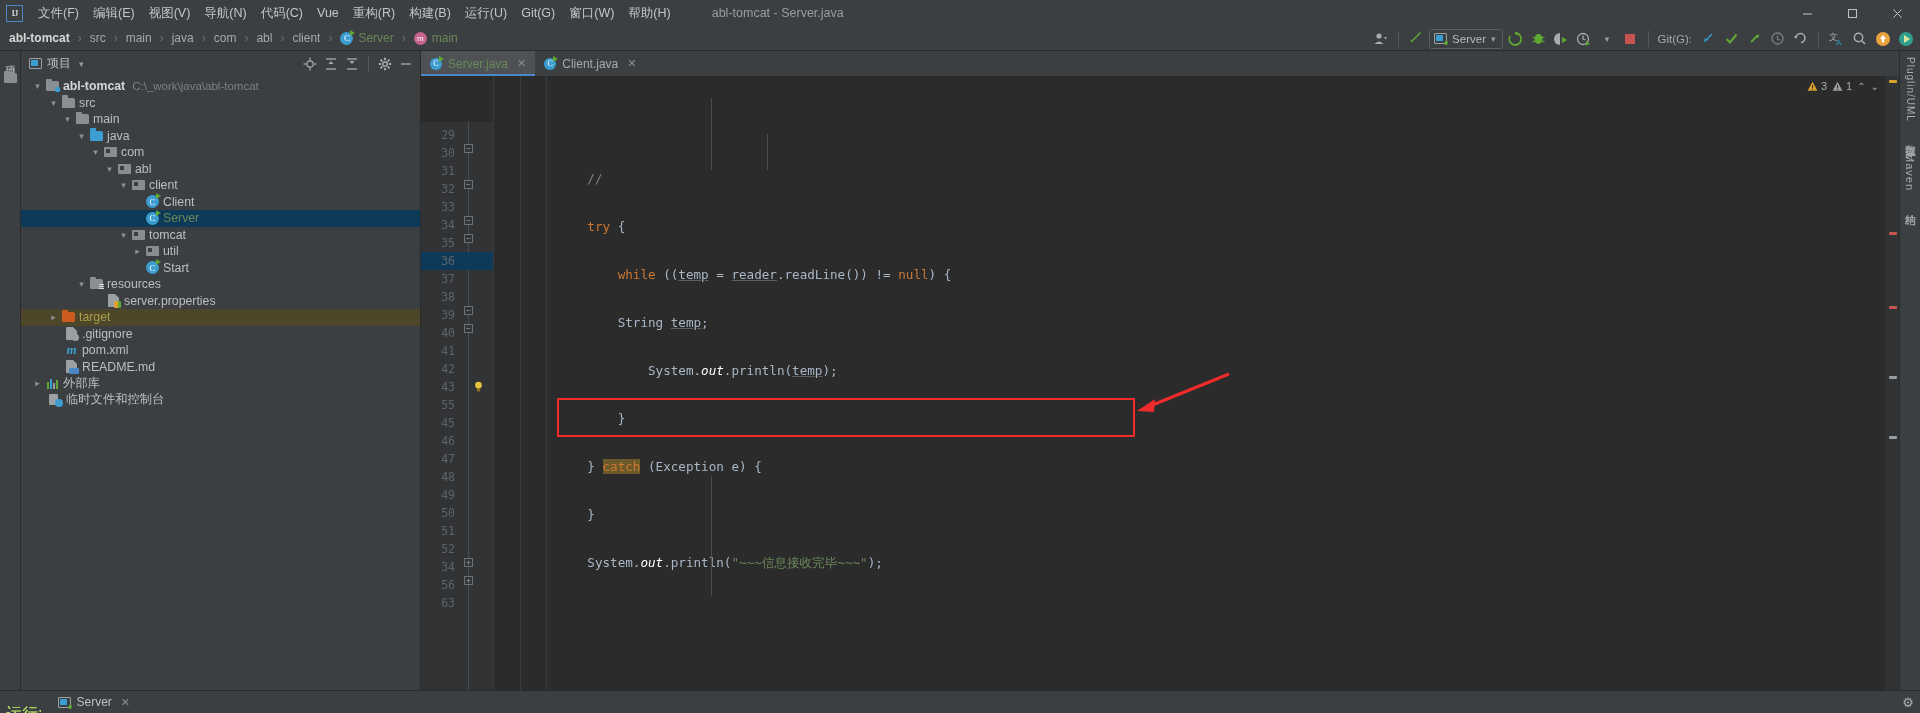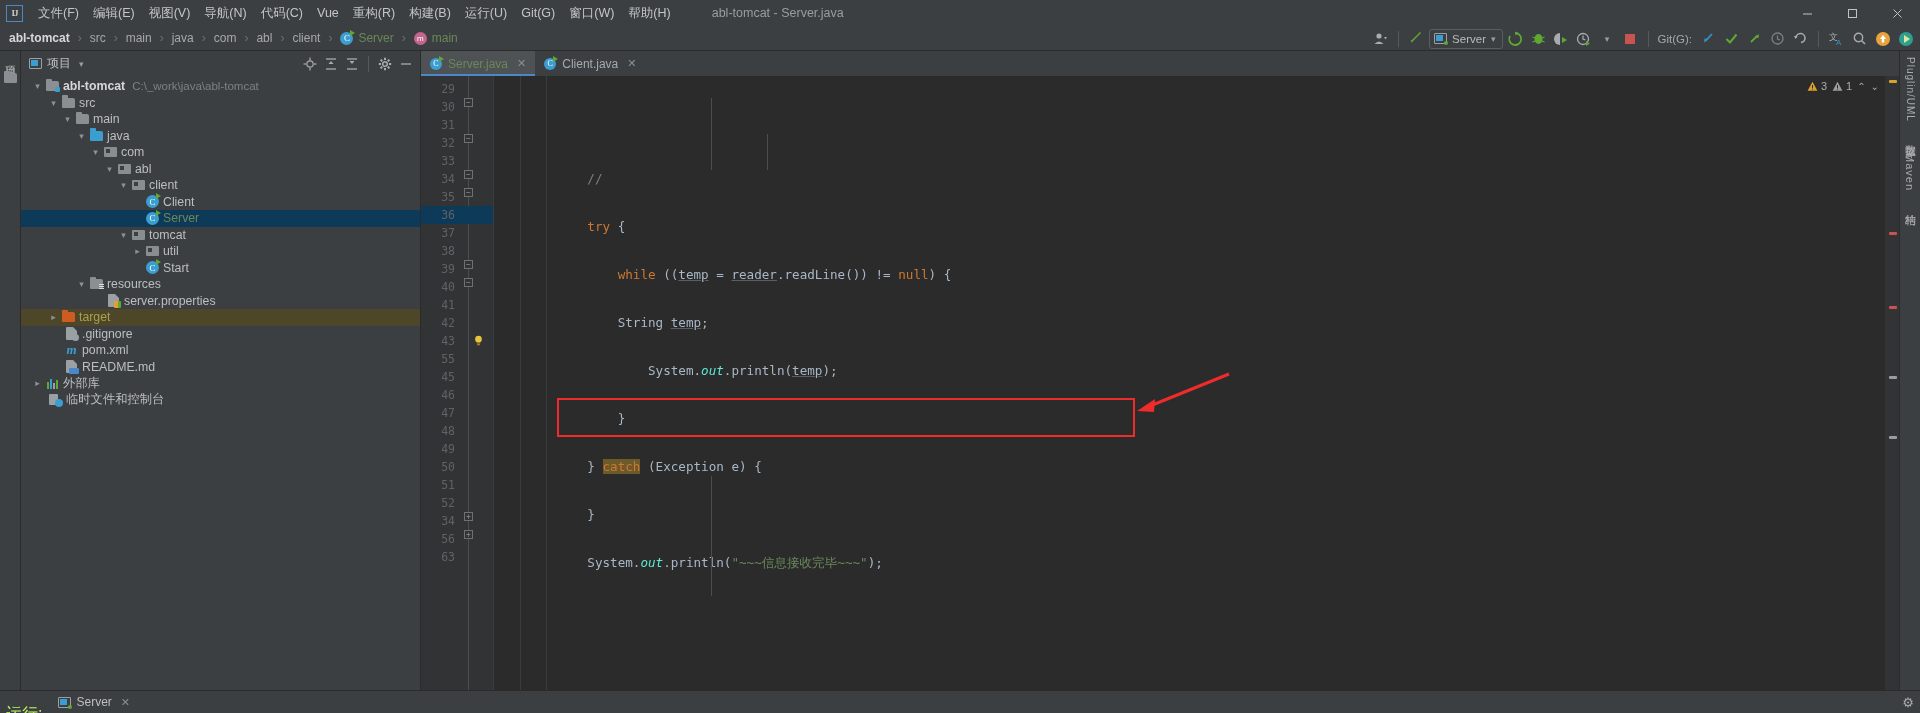--- a/index.html
+++ b/index.html
@@ -119,21 +119,21 @@
   .tab.active::after { content:""; position:absolute; left:0; right:0; bottom:0; height:2px; background:#4a88c7; }
   .tab .x { color:#8b8e90; font-size:11px; margin-left:3px; }
   .tab-cls { width:12px; height:12px; border-radius:50%; background:#3c9dd0; color:#fff; font-size:8px;
      display:flex; align-items:center; justify-content:center; font-family:"Liberation Serif",serif; position:relative;}
   .tab-cls::after { content:""; position:absolute; right:-2px; top:-2px; width:0; height:0;
      border-left:5px solid #5fa832; border-top:3px solid transparent; border-bottom:3px solid transparent; }
 
   .code-area { flex:1 1 auto; display:flex; position:relative; background:#2b2b2b; min-height:0; overflow:hidden; }
   .gutter {
     width: 72px; flex: 0 0 72px; background:#313335; position:relative; padding-top:4px;
-    font-family:"DejaVu Sans Mono", monospace; font-size:11.5px; color:#606366; text-align:right;
+    font-family:"DejaVu Sans Mono", monospace; font-size:11.5px; color:#606366; text-align:right;margin-top:46px;
   }
   .gline { height:18px; line-height:18px; padding-right:38px; position:relative; }
   .gline.sel { background:#0d3a58; }
   .fold-mark { position:absolute; right:20px; top:4px; width:9px; height:9px; border:1px solid #6d7174; color:#8b8e90;
      font-size:8px; line-height:7px; text-align:center; background:#313335; }
   .fold-bar { position:absolute; right:24px; top:0; bottom:0; width:1px; background:#4b4e50; }
   .bulb { position:absolute; left:52px; top:3px; width:11px; height:11px; }
 
   .stripe-cols { width: 62px; flex: 0 0 62px; background:#2b2b2b; position:relative; }
   .stripe-cols .v1 { position:absolute; left:0px; top:0; bottom:0; width:1px; background:#3a3d3f; }
@@ -143,21 +143,21 @@
   .code {
     flex:1 1 auto; position:relative; padding-top:4px; overflow:hidden;
     font-family:"DejaVu Sans Mono", monospace; font-size:12.6px; white-space:pre;
   }
   .cline { height:18px; line-height:18px; color:#a9b7c6; padding-left:2px; }
   .indent-guide { position:absolute; top:0; bottom:0; width:1px; background:#4b4e50; }
 
   .kw { color:#cc7832; }
   .str { color:#6a8759; }
   .cmt { color:#808080; }
-  .fld { color:#5eead4; font-style:italic; }
+  .fld { color:#ffffff; font-style:italic; }
   .loc { color:#a9b7c6; text-decoration:underline; text-decoration-color:#5a5f63; }
   .hl-kw { background:#6d5a2a; color:#cc7832; }
 
   .redbox { position:absolute; border:2px solid #ef2b2b; pointer-events:none; }
   .arrow-svg { position:absolute; pointer-events:none; }
 
   
   .insp-bar { width: 14px; flex:0 0 14px; background:#313335; position:relative; }
   .insp-mark { position:absolute; right:2px; width:8px; height:3px; border-radius:1px; }
 

